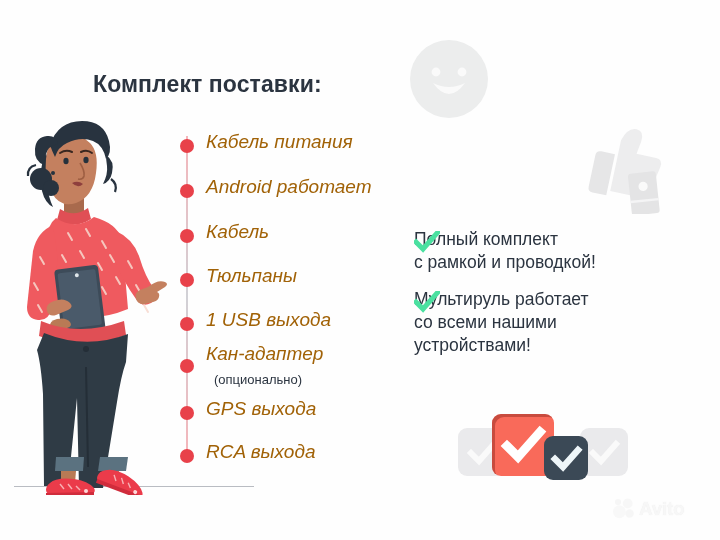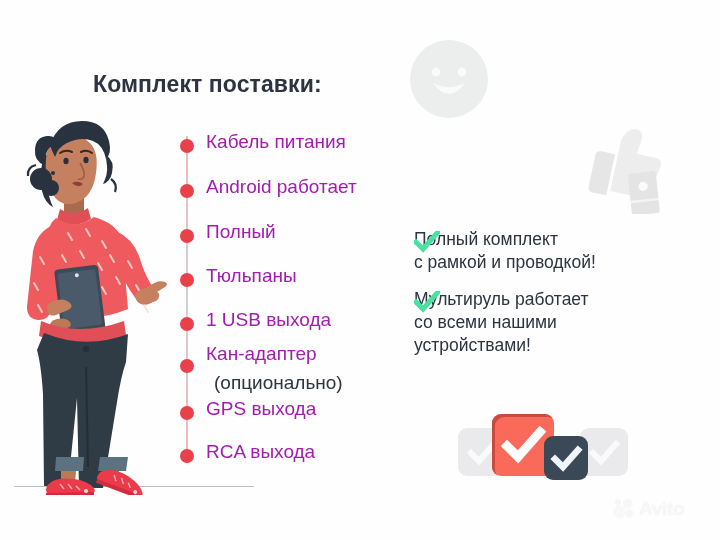--- a/index.html
+++ b/index.html
@@ -78,28 +78,29 @@
     width: 14px;
     height: 14px;
     border-radius: 50%;
     background: #e8414a;
   }
   .t-label {
     position: absolute;
     left: 30px;
     top: -15px;
     font-size: 19px;
-    color: #a21caf;
+    color: #a16207;
     white-space: nowrap;
+    font-style: italic;
   }
   .t-sub {
     position: absolute;
     left: 38px;
     top: 6px;
-    font-size: 19px;
+    font-size: 13px;
     color: #2b3440;
     white-space: nowrap;
   }
 
   
   .benefits {
     position: absolute;
     left: 414px;
     top: 228px;
     width: 296px;
@@ -221,21 +222,21 @@
       <span class="t-label">Кабель питания</span>
     </div>
 
     <div class="t-item" style="top:63px">
       <span class="t-dot"></span>
       <span class="t-label">Android работает</span>
     </div>
 
     <div class="t-item" style="top:108px">
       <span class="t-dot"></span>
-      <span class="t-label">Полный</span>
+      <span class="t-label">Кабель</span>
     </div>
 
     <div class="t-item" style="top:152px">
       <span class="t-dot"></span>
       <span class="t-label">Тюльпаны</span>
     </div>
 
     <div class="t-item" style="top:196px">
       <span class="t-dot"></span>
       <span class="t-label">1 USB выхода</span>

